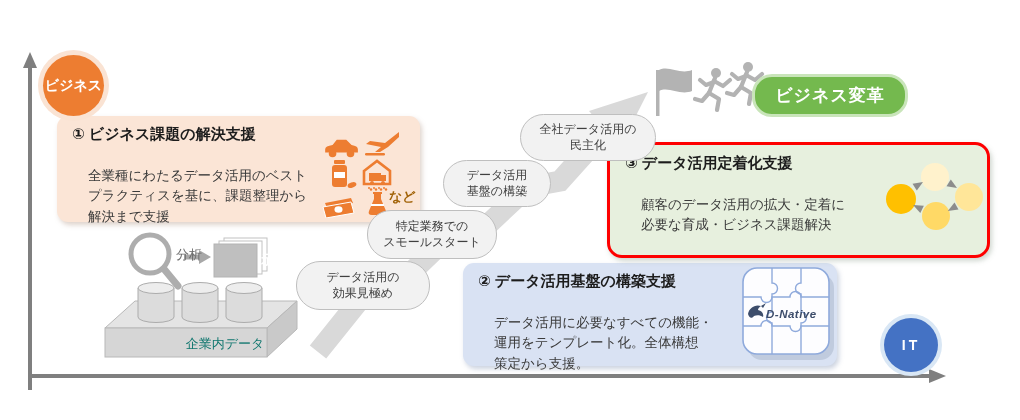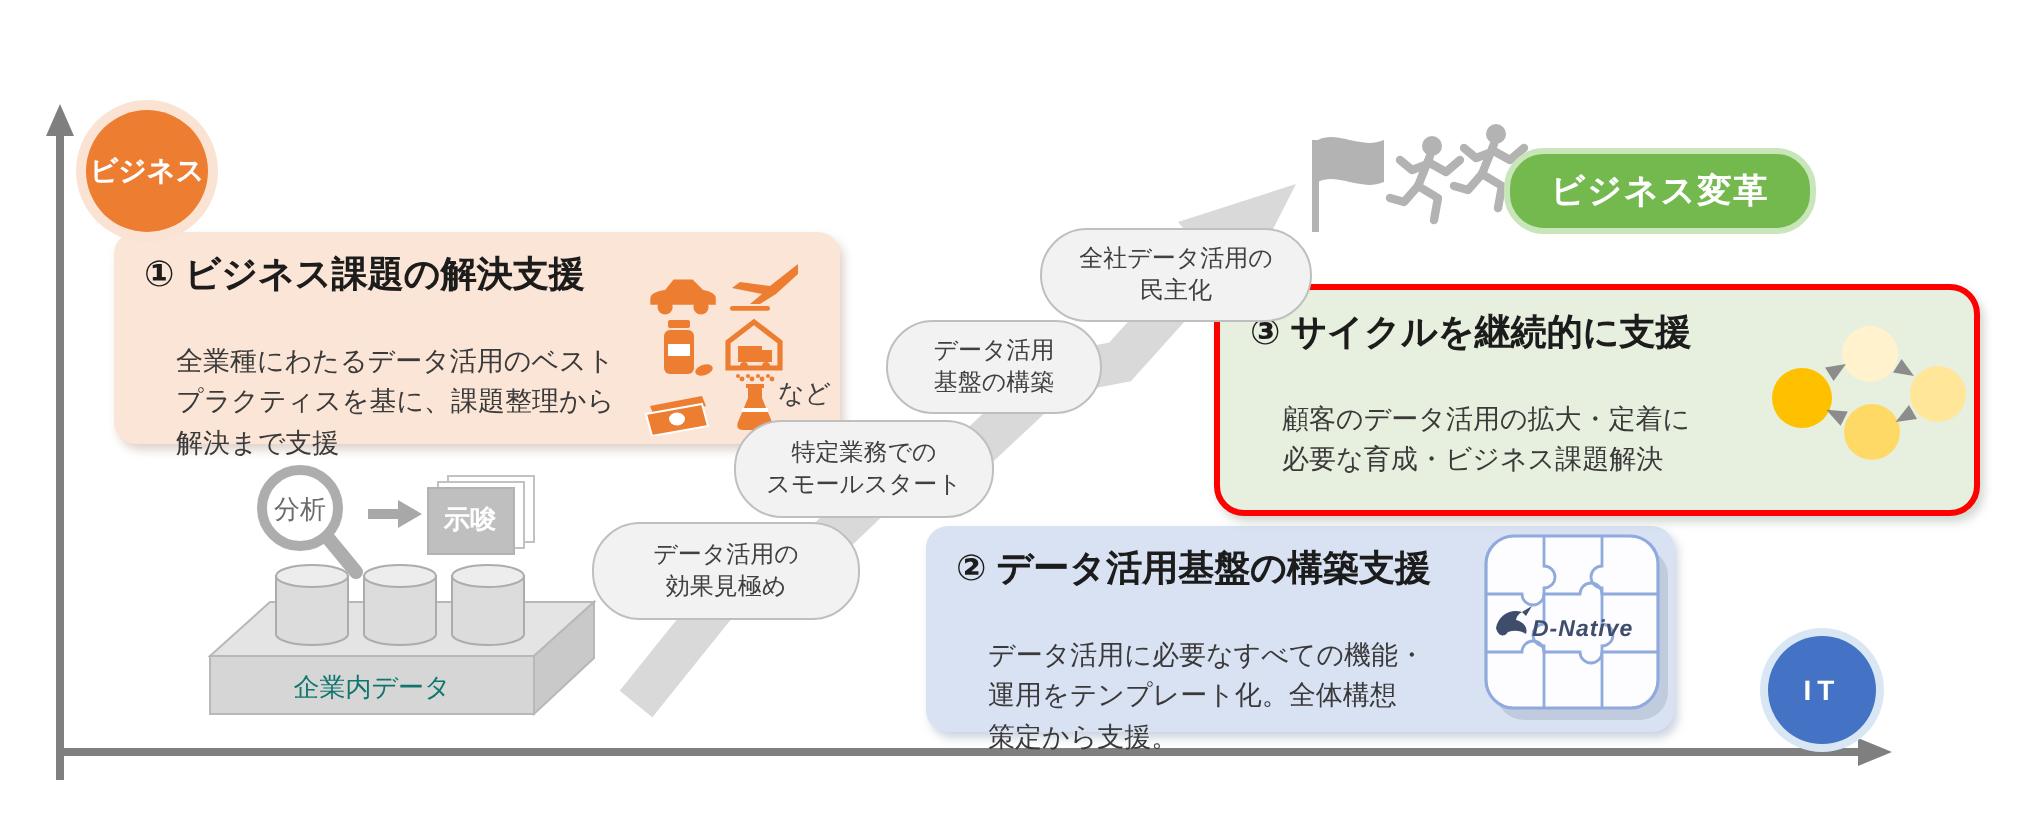--- a/index.html
+++ b/index.html
@@ -29,42 +29,42 @@
   }
   
   .box{position:absolute;z-index:3;border-radius:11px;}
   .box1{left:57px;top:116px;width:363px;height:106px;background:#FBE5D6;
         box-shadow:2px 3px 5px rgba(160,130,110,0.35);}
   .box2{left:463px;top:263px;width:374px;height:103px;background:#D9E2F3;
         box-shadow:2px 3px 5px rgba(110,130,165,0.35);}
   .box3{left:607px;top:142px;width:377px;height:110px;background:#E7F0DE;
         border:3px solid #FE0000;border-radius:15px;z-index:4;
         box-shadow:2px 3px 5px rgba(120,140,120,0.35);}
-  .box-title{font-weight:bold;font-size:18px;color:#1c1c1c;padding:9px 0 2px 15px;white-space:nowrap;}
+  .box-title{font-weight:bold;font-size:15px;color:#1c1c1c;padding:9px 0 2px 15px;white-space:nowrap;}
   .box-body{font-size:13.5px;color:#3a3a3a;line-height:1.5;padding-left:31px;margin-top:20px;}
   .box-body span{display:block;white-space:nowrap;}
   
   .step{
     position:absolute;background:#F2F2F2;border:1px solid #BFBFBF;border-radius:24px;z-index:5;
     display:flex;flex-direction:column;align-items:center;justify-content:center;
     font-size:12px;color:#404040;line-height:1.3;text-align:center;
   }
   .step span{white-space:nowrap;}
   .step1{left:296px;top:261px;width:132px;height:47px;}
   .step2{left:367px;top:210px;width:128px;height:47px;}
   .step3{left:443px;top:160px;width:106px;height:45px;}
   .step4{left:520px;top:114px;width:134px;height:45px;}
   
-  .lbl{position:absolute;z-index:2;text-align:center;}
+  .lbl{position:absolute;z-index:2;text-align:center;margin-left:39px;}
   .analysis-label{left:128px;top:246px;width:44px;font-size:13px;color:#6b6b6b;}
   .insight-label{left:213px;top:251px;width:44px;font-size:13px;font-weight:bold;color:#ffffff;}
   .platform-label{left:105px;top:335px;width:162px;font-size:13px;color:#0f766e;}
   
   .b1-icon{position:absolute;}
-  .etc-label{position:absolute;left:388px;top:188px;font-size:13px;font-weight:normal;color:#404040;z-index:4;}
+  .etc-label{position:absolute;left:388px;top:188px;font-size:13px;font-weight:bold;color:#a16207;z-index:4;}
   
   .cycle-svg{position:absolute;left:259px;top:9px;}
   .puzzle-svg{position:absolute;left:277px;top:3px;}
 </style>
 </head>
 <body>
 
 <div class="canvas">
 
   <svg class="bg-svg" width="1020" height="420" viewBox="0 0 1020 420">
@@ -192,21 +192,21 @@
         <circle cx="14" cy="1.5" r="1.2"></circle>
         <circle cx="19" cy="1.5" r="1.2"></circle>
         <circle cx="24" cy="1.5" r="1.2"></circle>
       <path d="M11,4 h9 v2 h-1 v5 l5,12 q1.5,4 -3,4 h-11 q-4.5,0 -3,-4 l5,-12 v-5 h-1 z"></path>
       <rect x="9" y="16" width="13" height="2" fill="#ffffff"></rect>
     </svg>
     <div class="etc-label" style="position:absolute;left:332px;top:72px;">など</div>
   </div>
 
   <div class="box box3">
-    <div class="box-title">③ サイクルを継続的に支援</div>
+    <div class="box-title">③ データ活用定着化支援</div>
     <div class="box-body">
       <span>顧客のデータ活用の拡大・定着に</span>
       <span>必要な育成・ビジネス課題解決</span>
     </div>
     <svg class="cycle-svg" width="115" height="92" viewBox="0 0 115 92">
       <circle cx="32" cy="45" r="15" fill="#FFC000"></circle>
       <circle cx="66" cy="23" r="14" fill="#FFF2CC"></circle>
       <circle cx="100" cy="43" r="14" fill="#FFE699"></circle>
       <circle cx="67" cy="62" r="14" fill="#FFD966"></circle>
       <polygon points="54,28 47.8,36.5 43.5,29.8" fill="#8C8C8C"></polygon>

